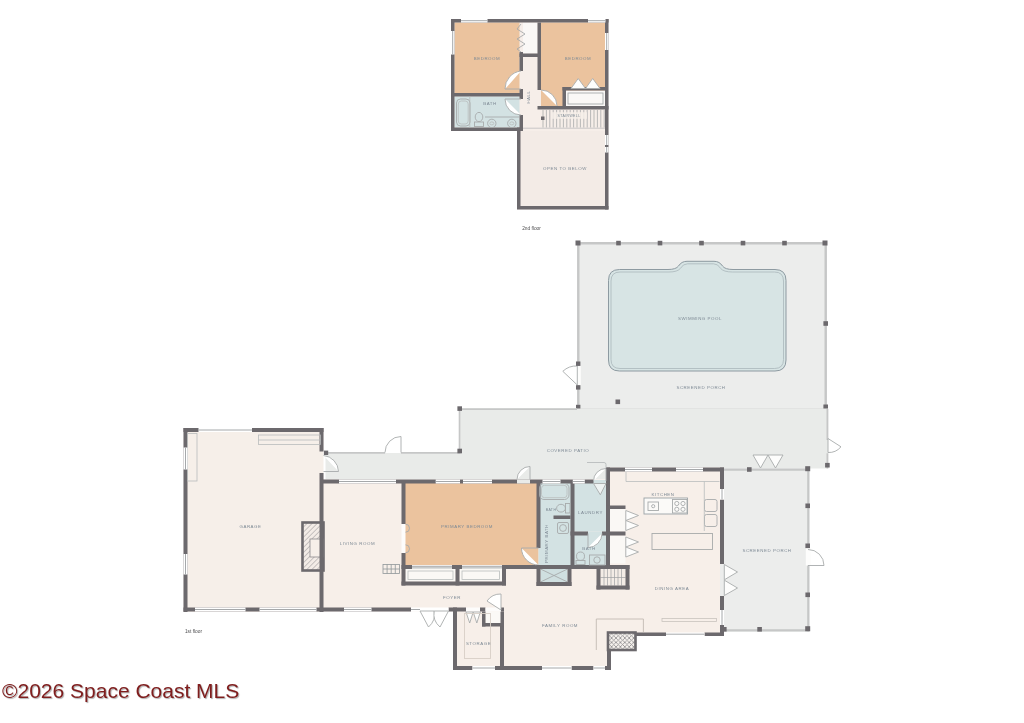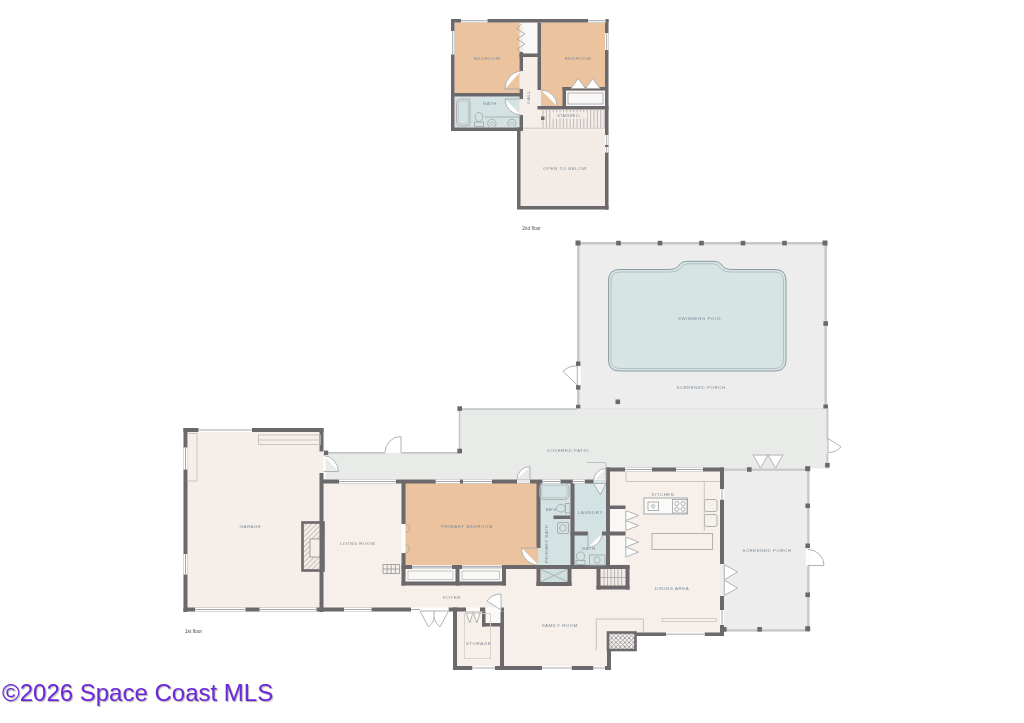--- a/index.html
+++ b/index.html
@@ -6,21 +6,21 @@
 svg{position:absolute;left:0;top:0}
 .wl{fill:#6c696d}
 .thin{stroke:#a7aaab;stroke-width:.9;fill:none}
 .ctr{stroke:#b9bcbc;stroke-width:.8;fill:none}
 .door{stroke:#a8abac;stroke-width:.9;fill:#ffffff}
 .chev{stroke:#a8abac;stroke-width:.9;fill:#fdfdfc}
 .winl{stroke:#9b9ea0;stroke-width:.9}
 .lbl{font-family:"Liberation Sans",sans-serif;font-size:4.4px;letter-spacing:.55px;fill:#7e8a95;text-anchor:middle}
 .lbls{font-family:"Liberation Sans",sans-serif;font-size:3.5px;letter-spacing:.4px;fill:#7e8a95;text-anchor:middle}
 .flr{font-family:"Liberation Sans",sans-serif;font-size:4.8px;fill:#4d4d4f;text-anchor:middle}
-.wm{position:absolute;left:2px;top:679px;font-family:"Liberation Sans",sans-serif;font-size:24px;color:#6d28d9;text-shadow:1px 1.4px 1px #aeadad;letter-spacing:0px}
+.wm{position:absolute;left:2px;top:679px;font-family:"Liberation Sans",sans-serif;font-size:21px;color:#7f1d1d;text-shadow:1px 1.4px 1px #aeadad;letter-spacing:0px}
 </style>
 </head>
 <body>
 <svg width="1024" height="723" viewBox="0 0 1024 723">
 <defs>
 <pattern id="hatch" width="3.6" height="3.6" patternTransform="rotate(45)" patternUnits="userSpaceOnUse">
 <rect width="3.6" height="3.6" fill="#f3ece7"></rect>
 <line x1="0" y1="0" x2="0" y2="3.6" stroke="#8f8d8f" stroke-width="0.9"></line>
 </pattern>
 <pattern id="xhatch" width="4.4" height="4.4" patternUnits="userSpaceOnUse">

